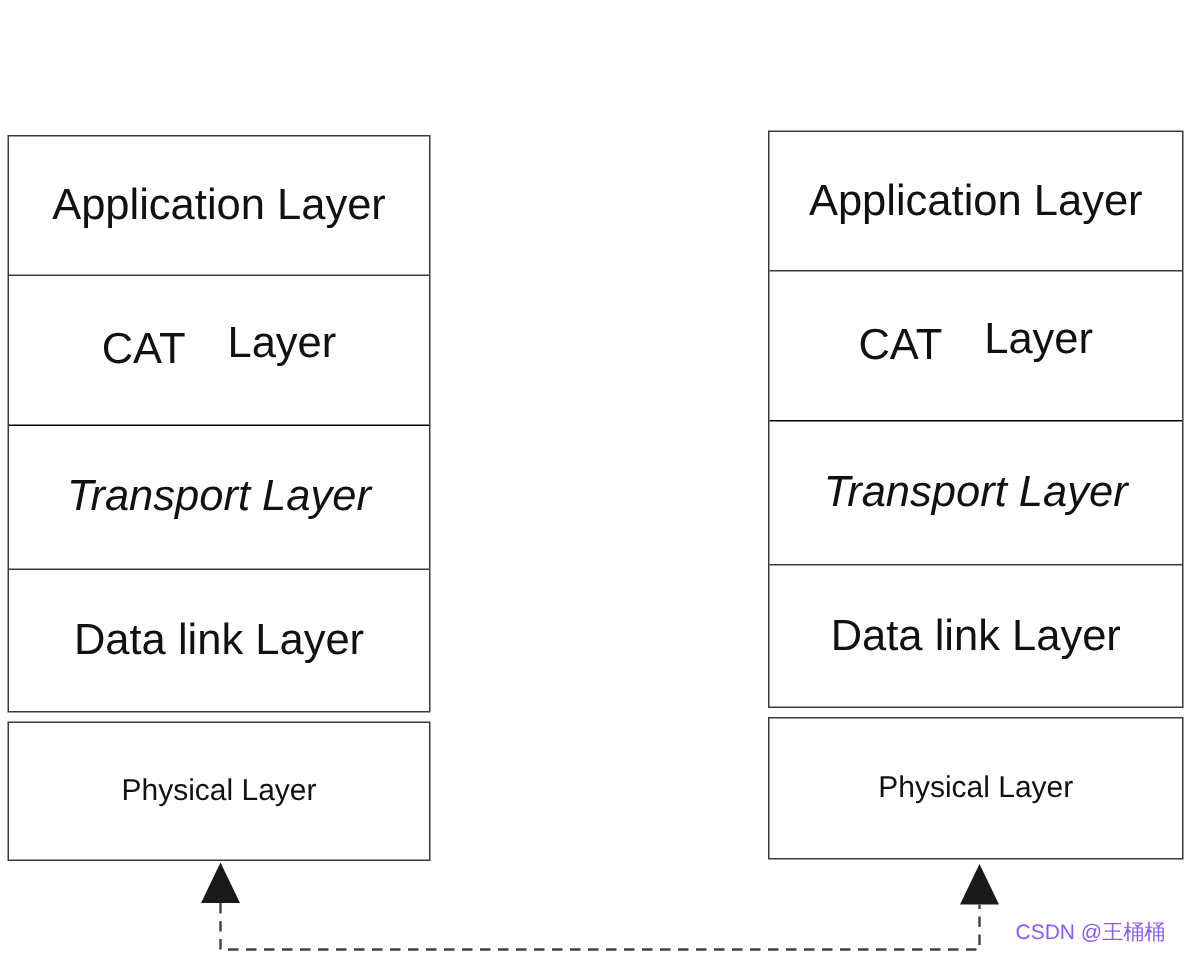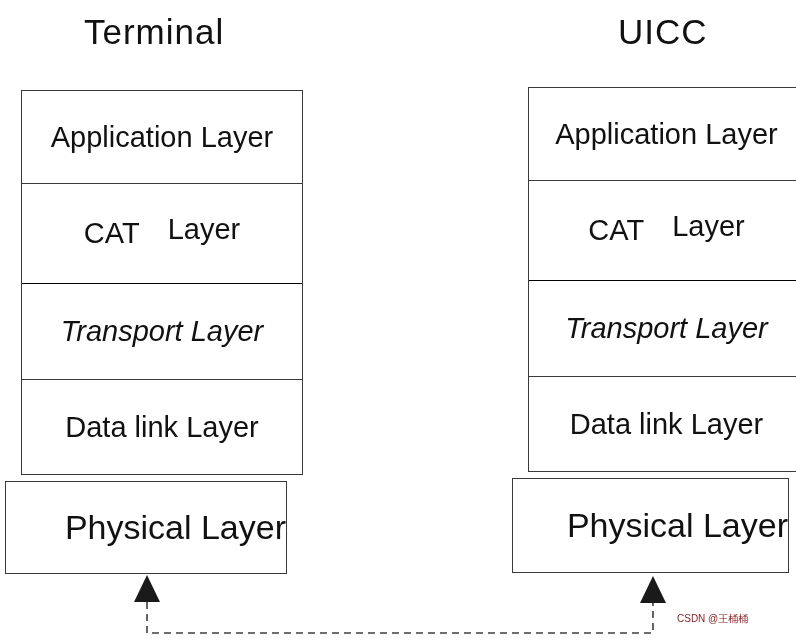--- a/index.html
+++ b/index.html
@@ -27,21 +27,20 @@
   .title-left  { left: 84px; }
   .title-right { left: 618px; }
 
   .stack-upper {
     position: absolute;
     border: 1px solid #3a3a3a;
     background: #ffffff;
     box-sizing: border-box;
     display: flex;
     flex-direction: column;
-    margin-left: 16px;
   }
   .stack-upper.pos-left  { left: 5px;   top: 90px; width: 282px; height: 385px; }
   .stack-upper.pos-right { left: 512px; top: 87px; width: 277px; height: 385px; }
 
   .row {
     display: flex;
     align-items: center;
     justify-content: center;
     font-size: 29px;
     color: #111111;
@@ -56,51 +55,49 @@
   .cat-word   { display: inline-block; }
   .layer-word { display: inline-block; margin-left: 28px; transform: translateY(-4px); }
 
   .phys-box {
     position: absolute;
     border: 1px solid #3a3a3a;
     background: #ffffff;
     box-sizing: border-box;
     display: flex;
     align-items: center;
-    justify-content: flex-end;
-    font-size: 34px;
+    justify-content: center;
+    font-size: 20px;
     color: #111111;
     white-space: nowrap;
   }
   .phys-box.pos-left  { left: 5px;   top: 481px; width: 282px; height: 93px; }
   .phys-box.pos-right { left: 512px; top: 478px; width: 277px; height: 95px; }
 
   .connector {
     position: absolute;
     left: 0;
     top: 0;
     pointer-events: none;
   }
   .watermark {
     position: absolute;
     left: 677px;
     top: 613px;
-    font-size: 10px;
+    font-size: 14px;
     line-height: 1.2;
-    color: #7f1d1d;
+    color: #8b5cf6;
     white-space: nowrap;
   }
 </style>
 </head>
 <body>
 
 <div class="canvas">
 
-  <div class="title title-left">Terminal</div>
-  <div class="title title-right">UICC</div>
 
   <div class="stack-upper pos-left">
     <div class="row r1">
       <span>Application Layer</span>
     </div>
     <div class="row r2">
       <span class="cat-word">CAT</span>
       <span class="layer-word">Layer</span>
     </div>
     <div class="row r3">

